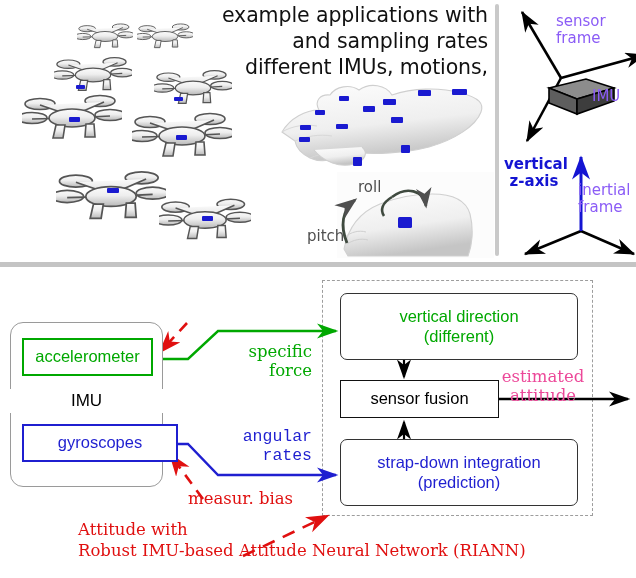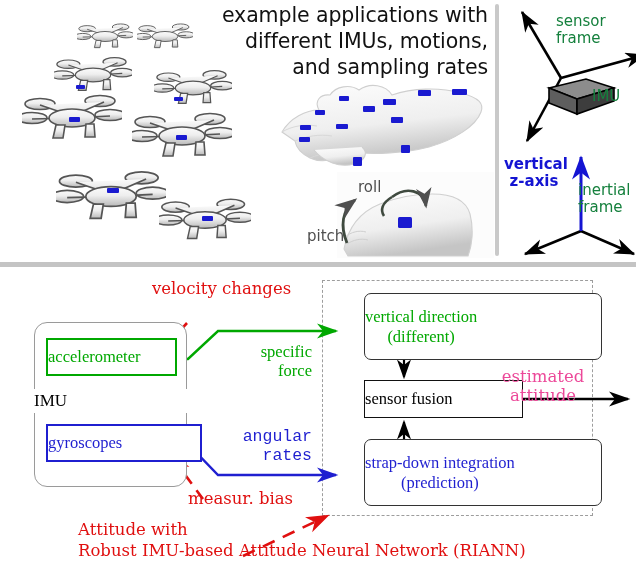--- a/index.html
+++ b/index.html
@@ -16,33 +16,33 @@
             font-family:"DejaVu Sans",sans-serif;font-size:20.5px;line-height:26px;
             color:#111;letter-spacing:-0.1px;}
   #headline div{white-space:nowrap;}
 
   
   .grayword{position:absolute;color:#4f4f4f;font-family:"DejaVu Sans",sans-serif;font-size:15px;}
   #label-roll{left:344px;top:178px;}
   #label-pitch{left:293px;top:227px;}
 
   
-  .blk{position:absolute;color:#15803d;font-family:"DejaVu Sans",sans-serif;font-size:15px;line-height:17px;}
+  .blk{position:absolute;color:#8b5cf6;font-family:"DejaVu Sans",sans-serif;font-size:15px;line-height:17px;}
   #lbl-sensor-frame{left:542px;top:13px;}
   #lbl-imu{left:578px;top:88px;}
   #lbl-vertical{left:490px;top:156px;color:#1414d2;font-weight:bold;text-align:center;width:60px;}
   #lbl-inertial{left:564px;top:182px;}
 
   
   #bottom-panel{position:absolute;left:0;top:267px;width:636px;height:311px;background:#fff;
                 font-family:"DejaVu Serif",serif;}
 
   .box{position:absolute;box-sizing:border-box;background:#fff;
-       display:flex;align-items:center;text-align:center;
-       font-family:Liberation Serif, serif;line-height:1.18;margin-left:24px;}
+       display:flex;align-items:center;justify-content:center;text-align:center;
+       font-family:Liberation Sans, sans-serif;line-height:1.18;}
 
   
   #imu-box{left:10px;top:55px;width:153px;height:165px;border:1.6px solid #9a9a9a;border-radius:13px;}
   #imu-label{left:10px;top:122px;width:153px;height:24px;font-size:17px;color:#000;border:none;}
 
   #accelerometer-box{left:22px;top:71px;width:131px;height:38px;border:2px solid #00a800;
                      color:#00a800;font-size:16.5px;}
   #gyroscopes-box{left:22px;top:157px;width:156px;height:38px;border:2px solid #1f1fd0;
                   color:#1f1fd0;font-size:16.5px;}
 
@@ -53,21 +53,21 @@
   #vertical-direction-box{left:340px;top:26px;width:238px;height:67px;
       border:1.6px solid #333;border-radius:7px;color:#00a800;font-size:16.5px;}
   #sensor-fusion-box{left:340px;top:113px;width:159px;height:38px;
       border:1.6px solid #111;color:#000;font-size:16.5px;}
   #strap-down-box{left:340px;top:172px;width:238px;height:67px;
       border:1.6px solid #333;border-radius:7px;color:#1f1fd0;font-size:16.5px;}
 
   
   .flow-label{position:absolute;font-family:"DejaVu Serif",serif;font-size:16.5px;
               line-height:19px;text-align:right;white-space:nowrap;}
-  #specific-force{left:216px;top:75px;width:96px;color:#00a800;font-family:Liberation Serif, serif;}
+  #specific-force{left:216px;top:75px;width:96px;color:#00a800;}
   #angular-rates{left:216px;top:160px;width:96px;color:#1f1fd0;font-family:Liberation Mono, monospace;}
   #estimated-attitude{left:489px;top:100px;width:108px;color:#ec4899;text-align:center;font-size:16.5px;}
 
   .red-label{position:absolute;color:#e01010;font-family:"DejaVu Serif",serif;
              font-size:16.5px;line-height:20px;white-space:nowrap;}
   #velocity-changes{left:152px;top:12px;}
   #measur-bias{left:188px;top:222px;}
   #replace-with{left:78px;top:253px;}
   #riann-line{left:78px;top:274px;}
 
@@ -194,22 +194,22 @@
         <line x1="567" y1="231" x2="511" y2="254" marker-end="url(#arrB)"></line>
         <line x1="567" y1="231" x2="620" y2="254" marker-end="url(#arrB)"></line>
       </g>
       <line x1="567" y1="231" x2="567" y2="157" stroke="#1414d2" stroke-width="3" marker-end="url(#arrBlue)"></line>
     </svg>
 
     <div id="vert-sep"></div>
 
     <div id="headline">
       <div>example applications with</div>
+      <div>and sampling rates</div>
       <div>different IMUs, motions,</div>
-      <div>and sampling rates</div>
     </div>
 
     <div class="grayword" id="label-roll">roll</div>
     <div class="grayword" id="label-pitch">pitch</div>
 
     <div class="blk" id="lbl-sensor-frame">
       <div>sensor</div>
       <div>frame</div>
     </div>
     <div class="blk" id="lbl-imu">IMU</div>
@@ -288,18 +288,17 @@
     </div>
     <div class="flow-label" id="angular-rates">
       <div>angular</div>
       <div>rates</div>
     </div>
     <div class="flow-label" id="estimated-attitude">
       <div>estimated</div>
       <div>attitude</div>
     </div>
 
-    <div class="red-label" id="velocity-changes">velocity changes</div>
     <div class="red-label" id="measur-bias">measur. bias</div>
     <div class="red-label" id="replace-with">Attitude with</div>
     <div class="red-label" id="riann-line">Robust IMU-based Attitude Neural Network (RIANN)</div>
   </div>
 </div>
 
 </body></html>

